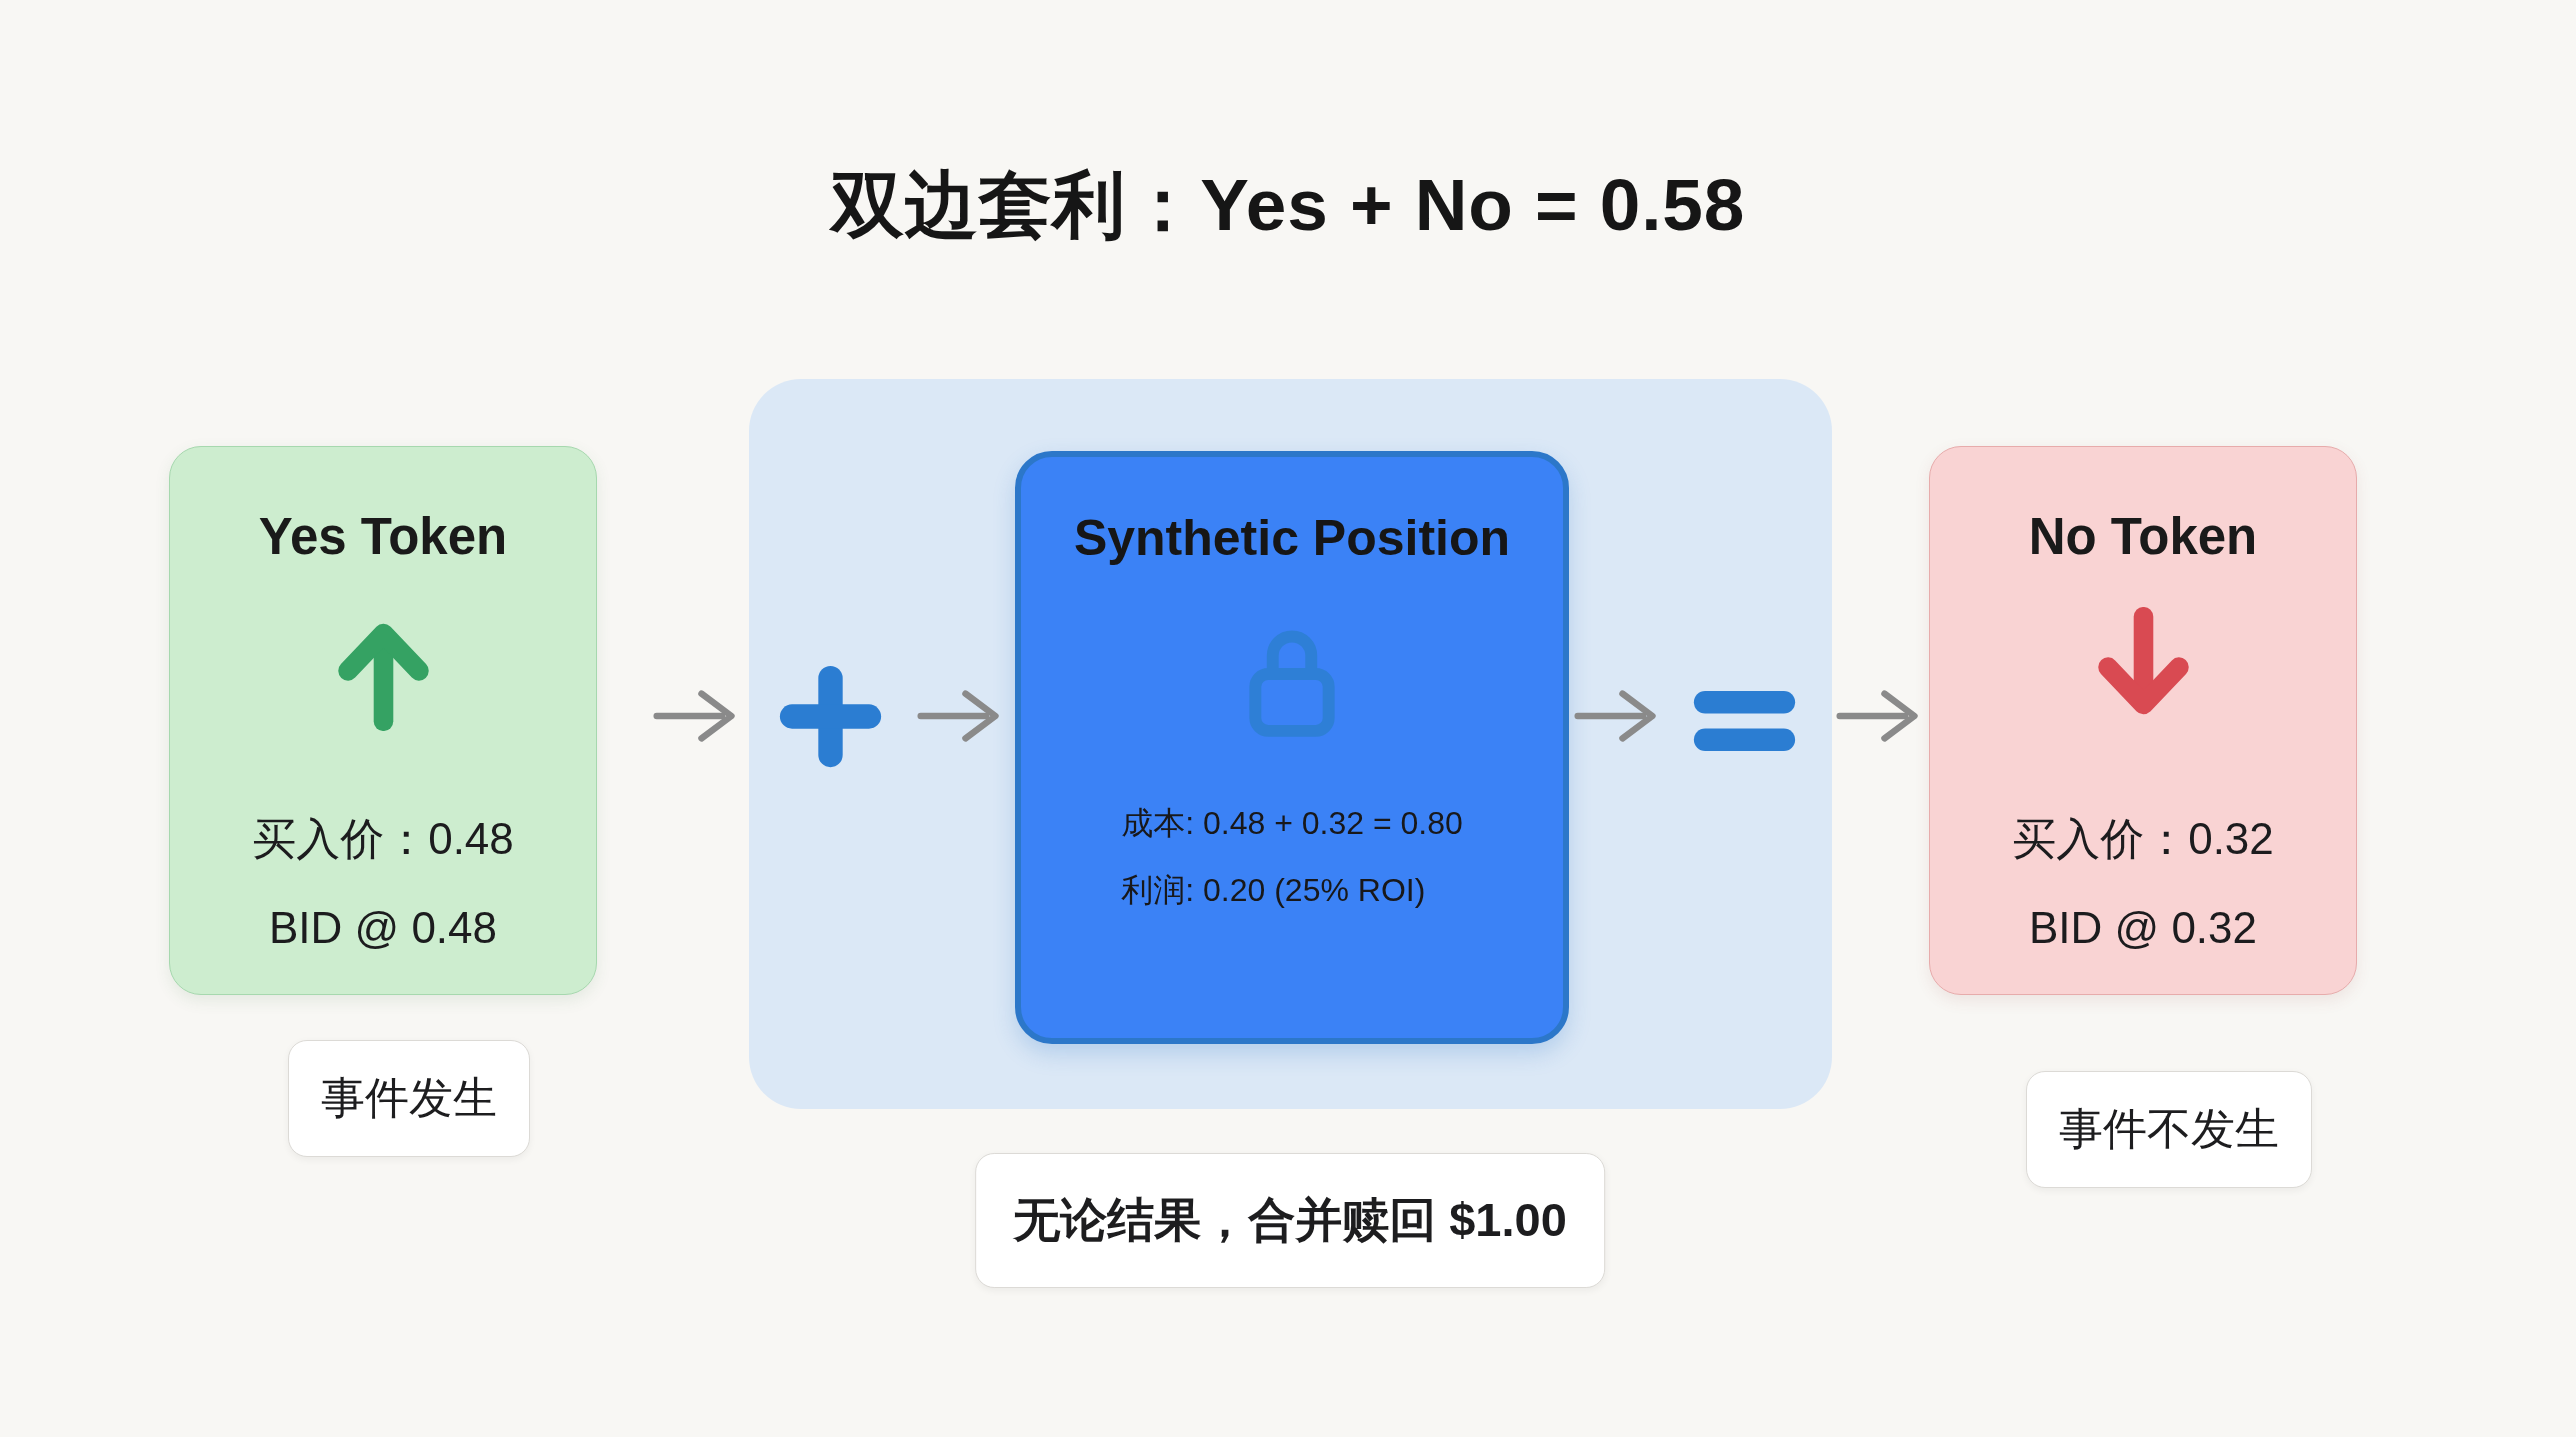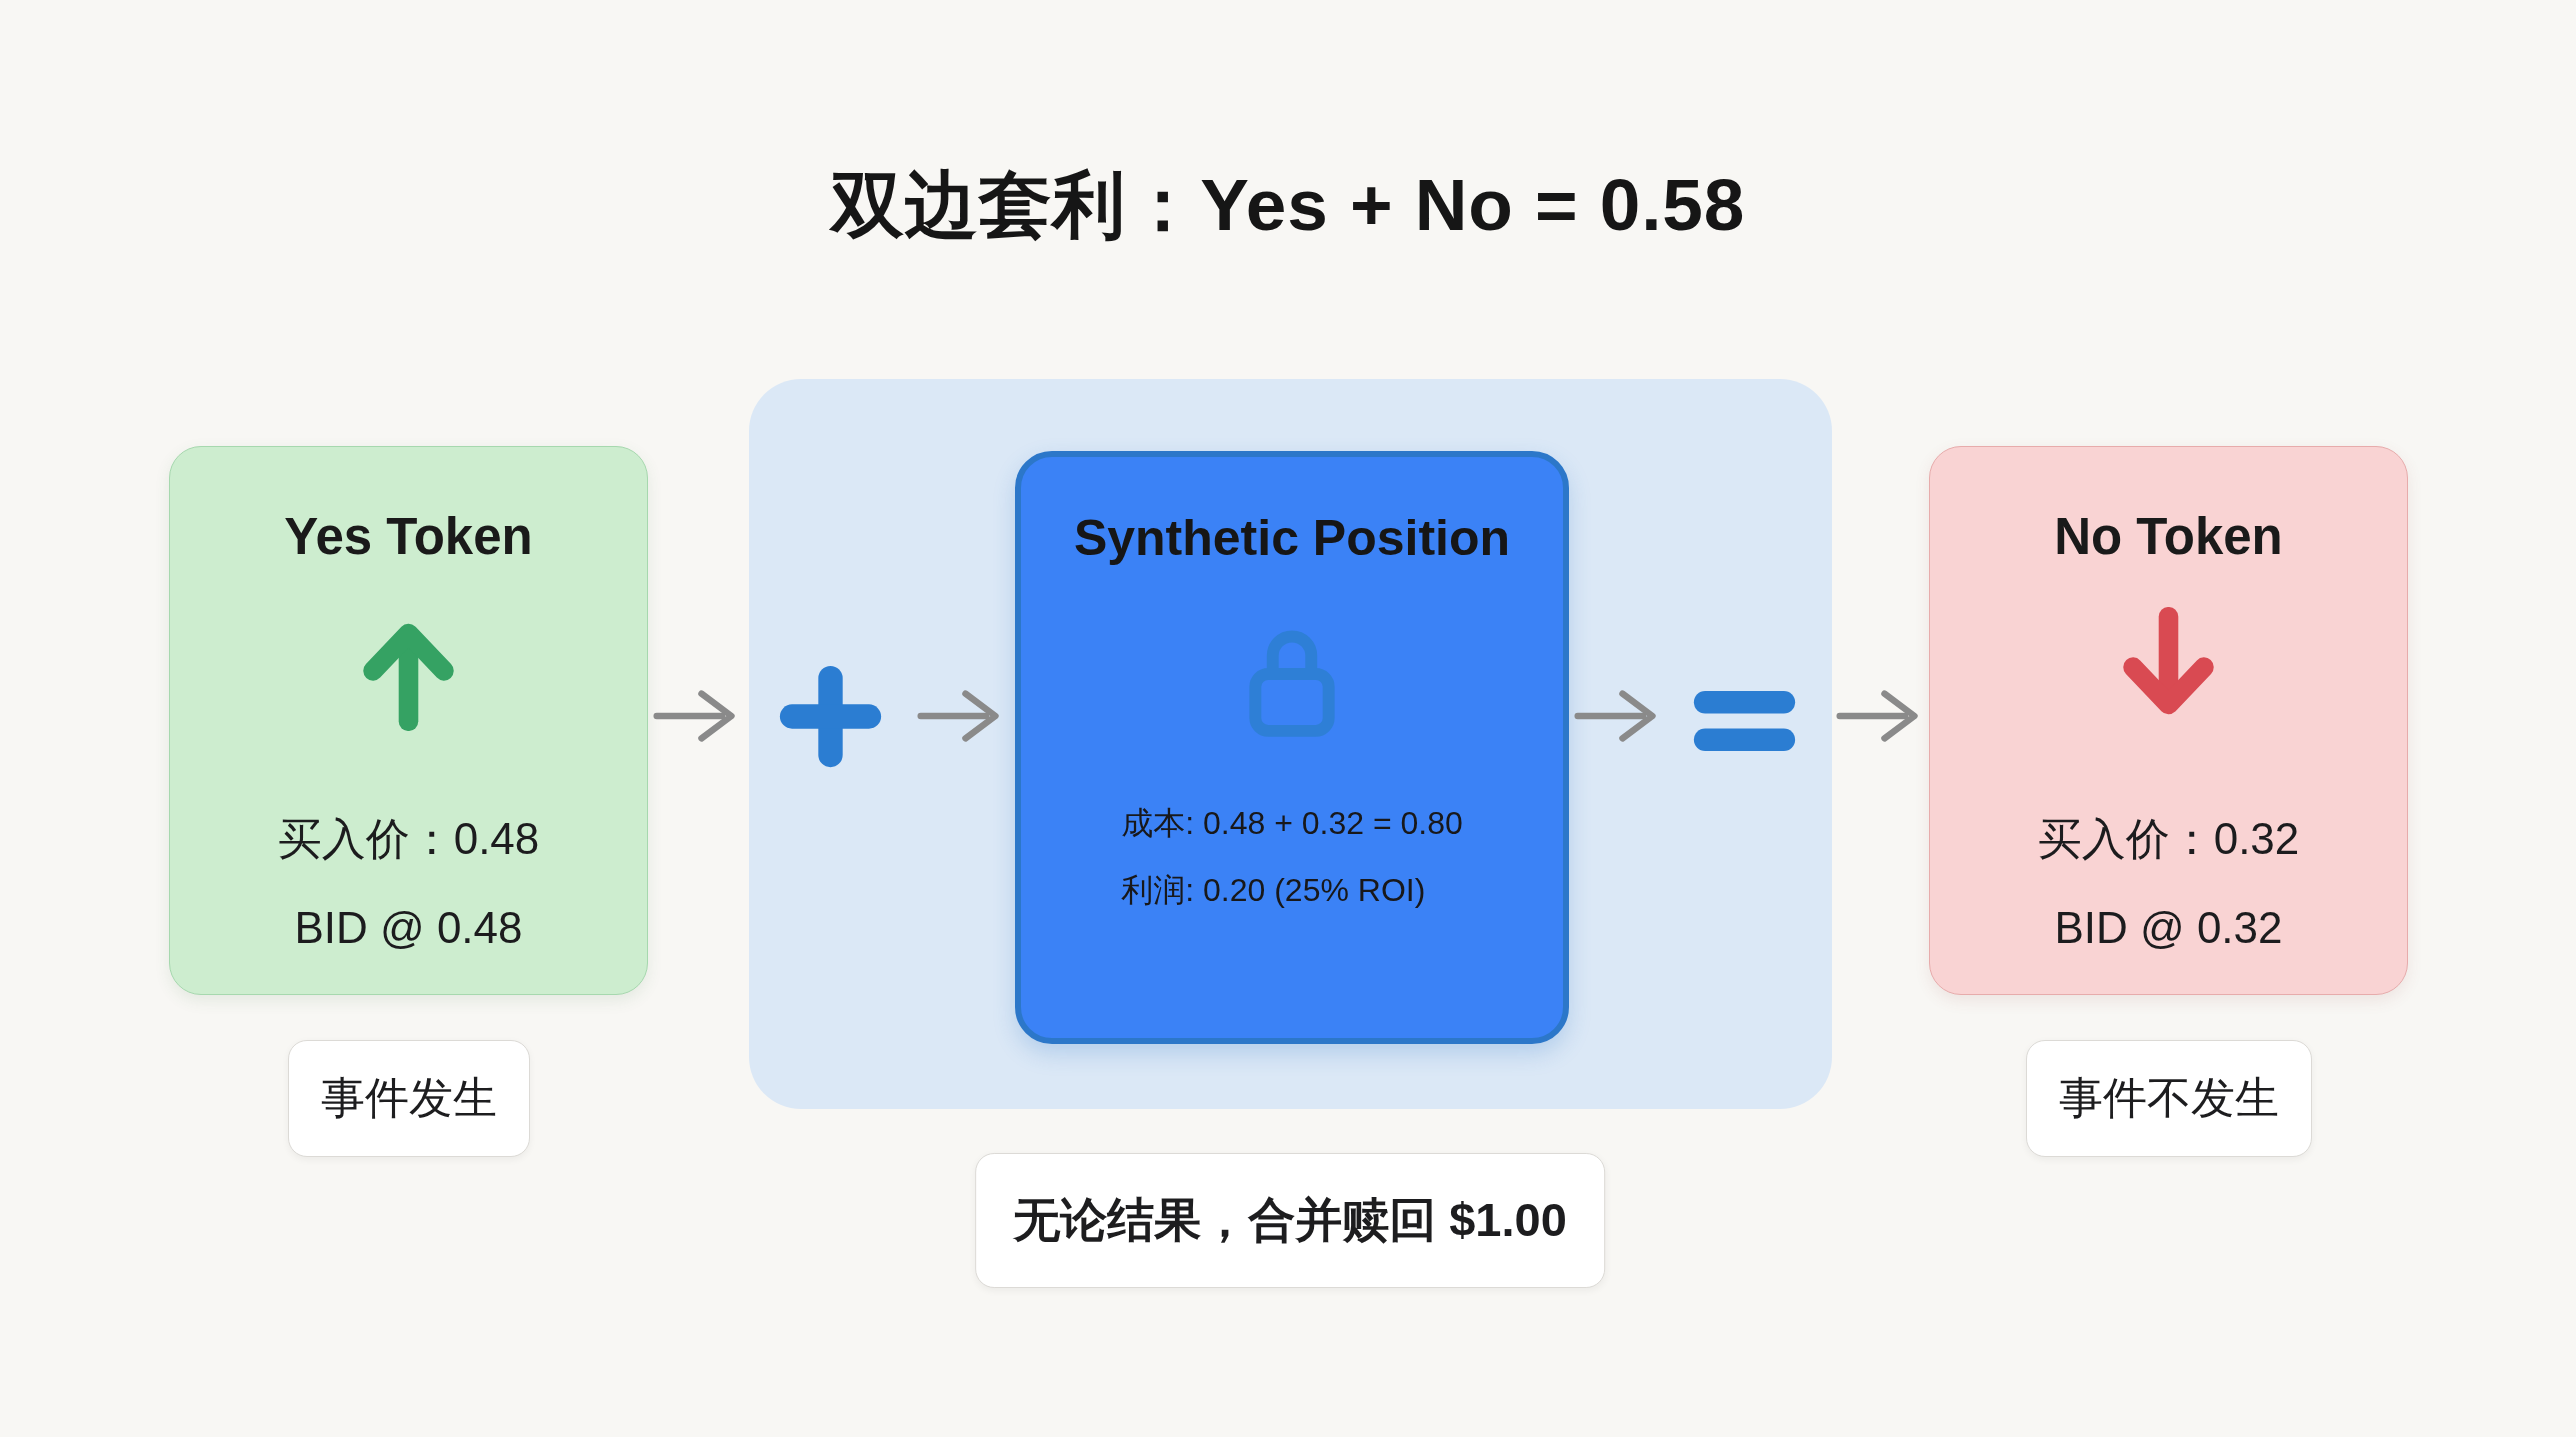--- a/index.html
+++ b/index.html
@@ -28,21 +28,21 @@
     left: 749px;
     top: 379px;
     width: 1083px;
     height: 730px;
     background: #dbe8f6;
     border-radius: 52px;
   }
   .card {
     position: absolute;
     top: 446px;
-    width: 479px;
+    width: 428px;
     height: 549px;
     border-radius: 32px;
     display: flex;
     flex-direction: column;
     align-items: center;
     box-sizing: border-box;
   }
   .card.yes {
     left: 169px;
     background: #cdedcf;
@@ -89,21 +89,21 @@
     border: 1.9px solid #dcdad6;
     border-radius: 19px;
     font-size: 44px;
     font-weight: 400;
     color: #1d1d1f;
     padding: 28px 32px;
     box-shadow: 0 2.8px 7.5px rgba(0,0,0,.05);
     white-space: nowrap;
   }
   .pill-yes  { left: 409px;  top: 1040px; }
-  .pill-no   { left: 2169px; top: 1040px; text-align: right; }
+  .pill-no   { left: 2169px; top: 1071px; text-align: right; }
   .pill-footer { left: 1290px; top: 1153px; font-size: 47px; padding: 35px 37px; font-weight: 600; }
 </style>
 </head>
 <body>
 
 <div class="stage">
 
   <div class="title">双边套利：Yes + No = 0.58</div>
 
   <div class="panel"></div>

